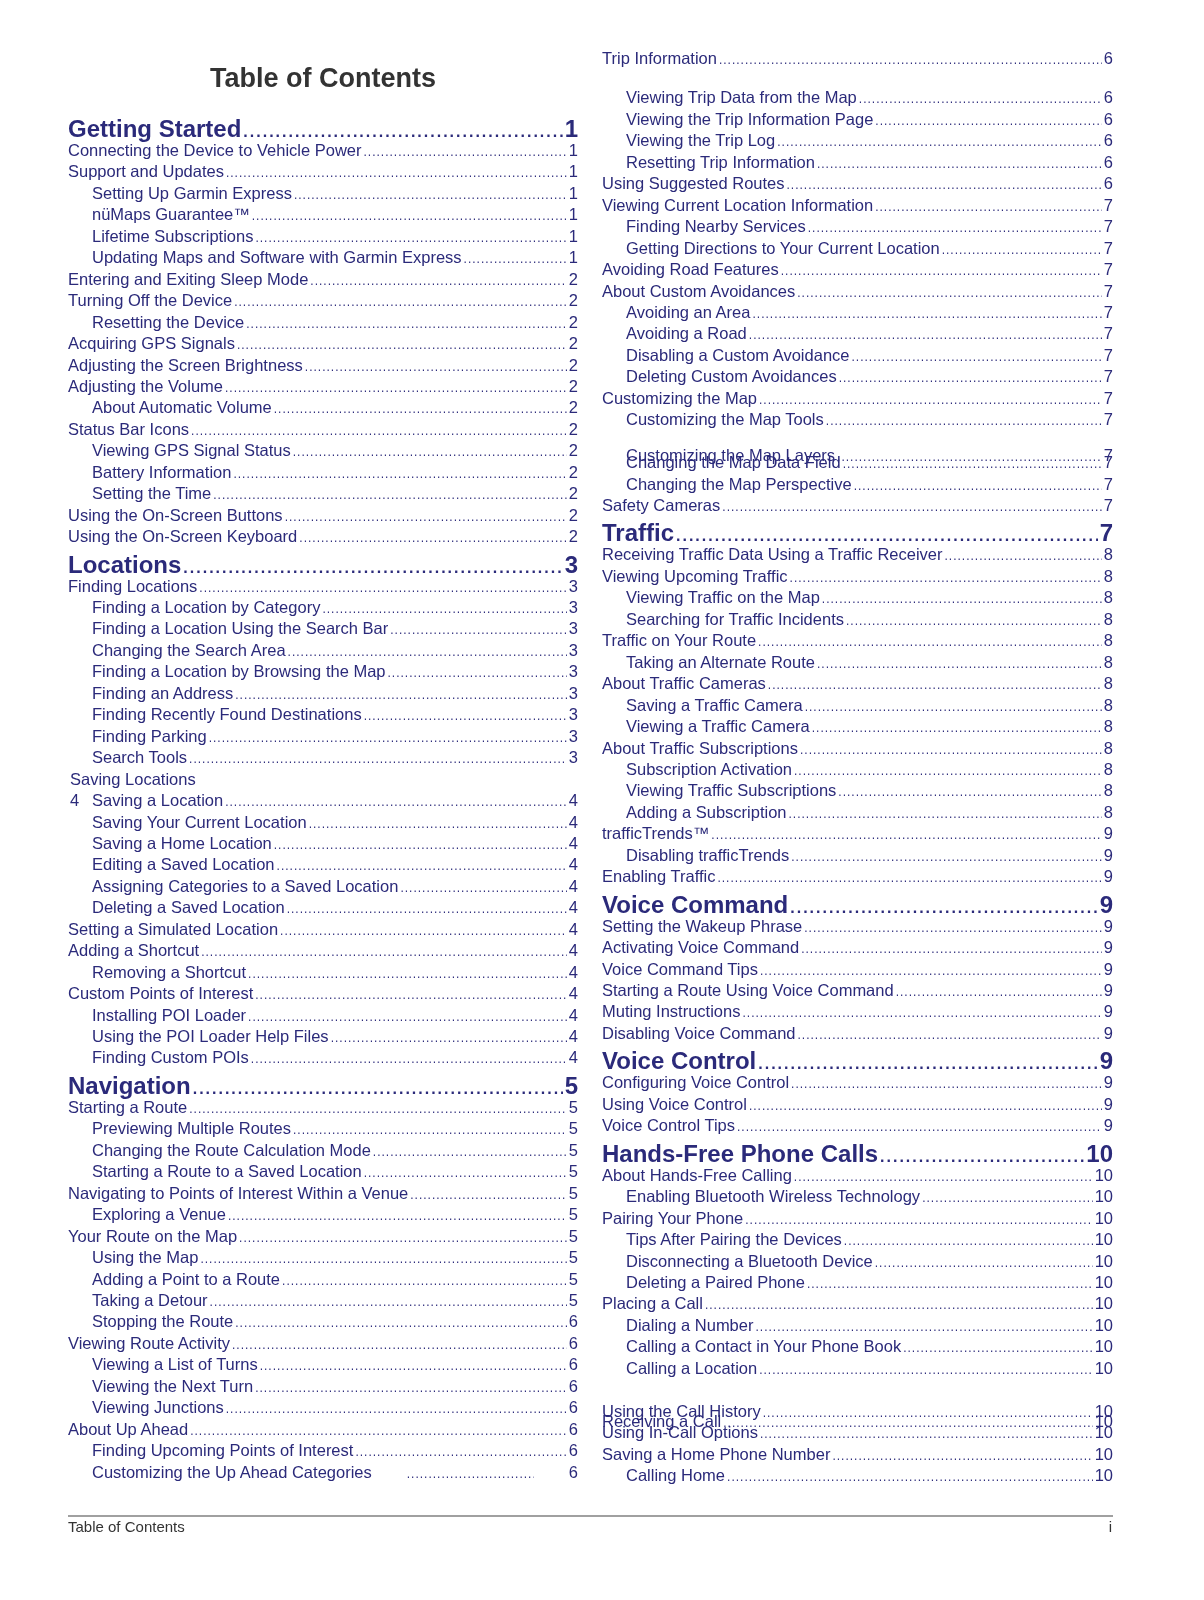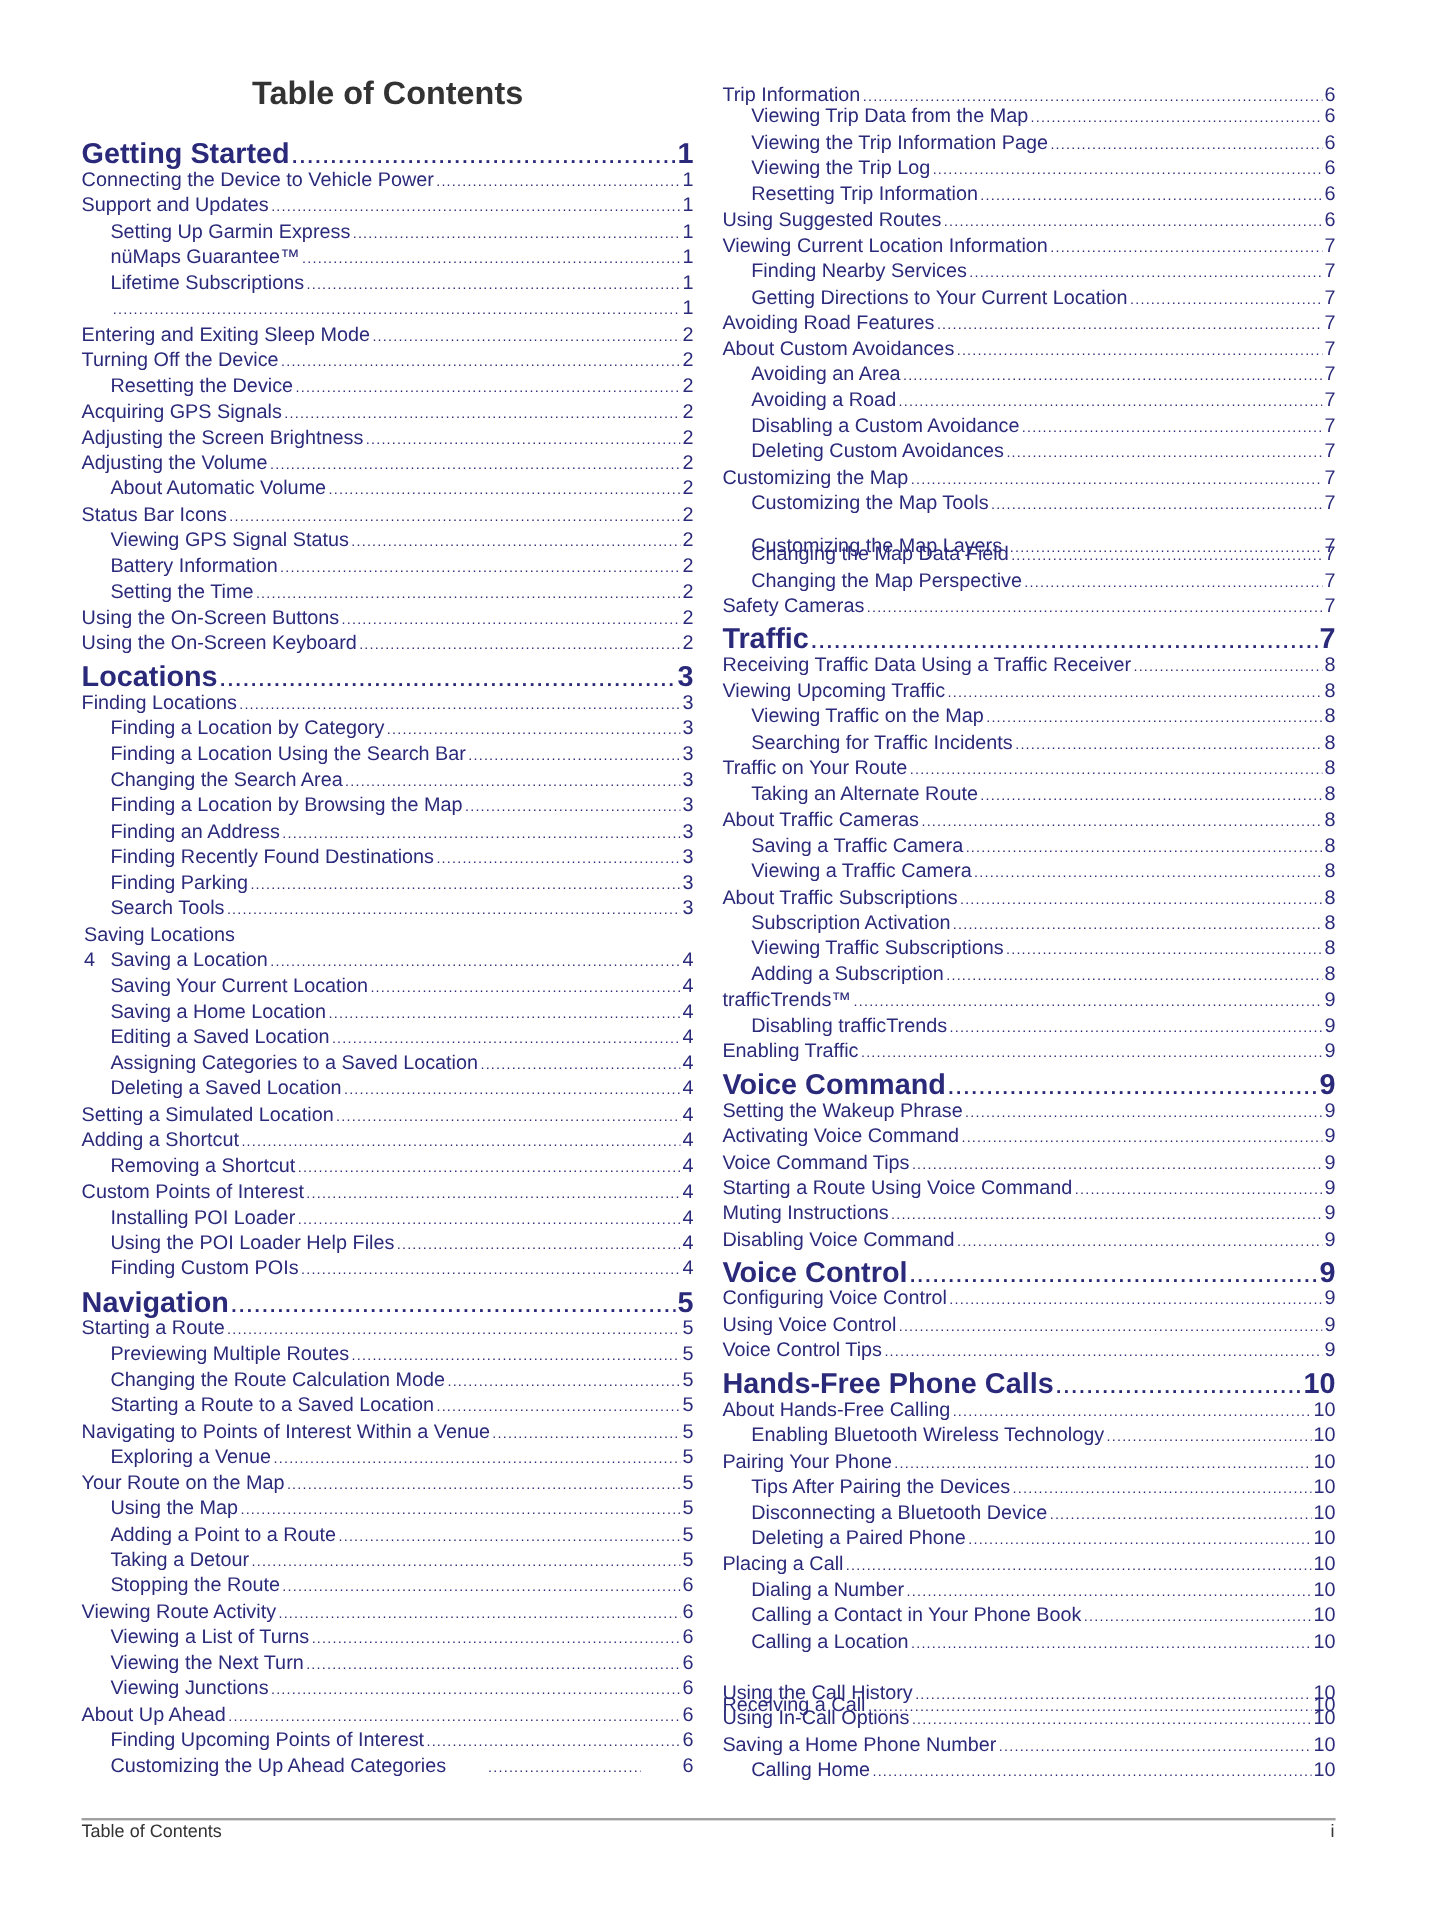--- a/index.html
+++ b/index.html
@@ -50,20 +50,21 @@
       <span class="t">nüMaps Guarantee™</span>
       <span class="d"></span>
       <span class="p">1</span>
     </div>
     <div class="row l2" style="top: 225.8px;">
       <span class="t">Lifetime Subscriptions</span>
       <span class="d"></span>
       <span class="p">1</span>
     </div>
     <div class="row l2" style="top: 247.25px;">
+      <span class="t">Updating Maps and Software with Garmin Express</span>
       <span class="d"></span>
       <span class="p">1</span>
     </div>
     <div class="row" style="top: 268.7px;">
       <span class="t">Entering and Exiting Sleep Mode</span>
       <span class="d"></span>
       <span class="p">2</span>
     </div>
     <div class="row" style="top: 290.15px;">
       <span class="t">Turning Off the Device</span>
@@ -335,21 +336,21 @@
       <span class="d"></span>
       <span class="p">6</span>
     </div>
     <div class="row l2" style="top: 1461.55px; gap: 33px;">
       <span class="t">Customizing the Up Ahead Categories</span>
       <span class="d"></span>
       <span class="p">6</span>
     </div>
   </div>
 <div class="col col-right" id="col-right">
-    <div class="row" style="top: 69px;">
+    <div class="row" style="top: 48px;">
       <span class="t">Trip Information</span>
       <span class="d"></span>
       <span class="p">6</span>
     </div>
     <div class="row l2" style="top: 87.45px;">
       <span class="t">Viewing Trip Data from the Map</span>
       <span class="d"></span>
       <span class="p">6</span>
     </div>
     <div class="row l2" style="top: 108.9px;">

